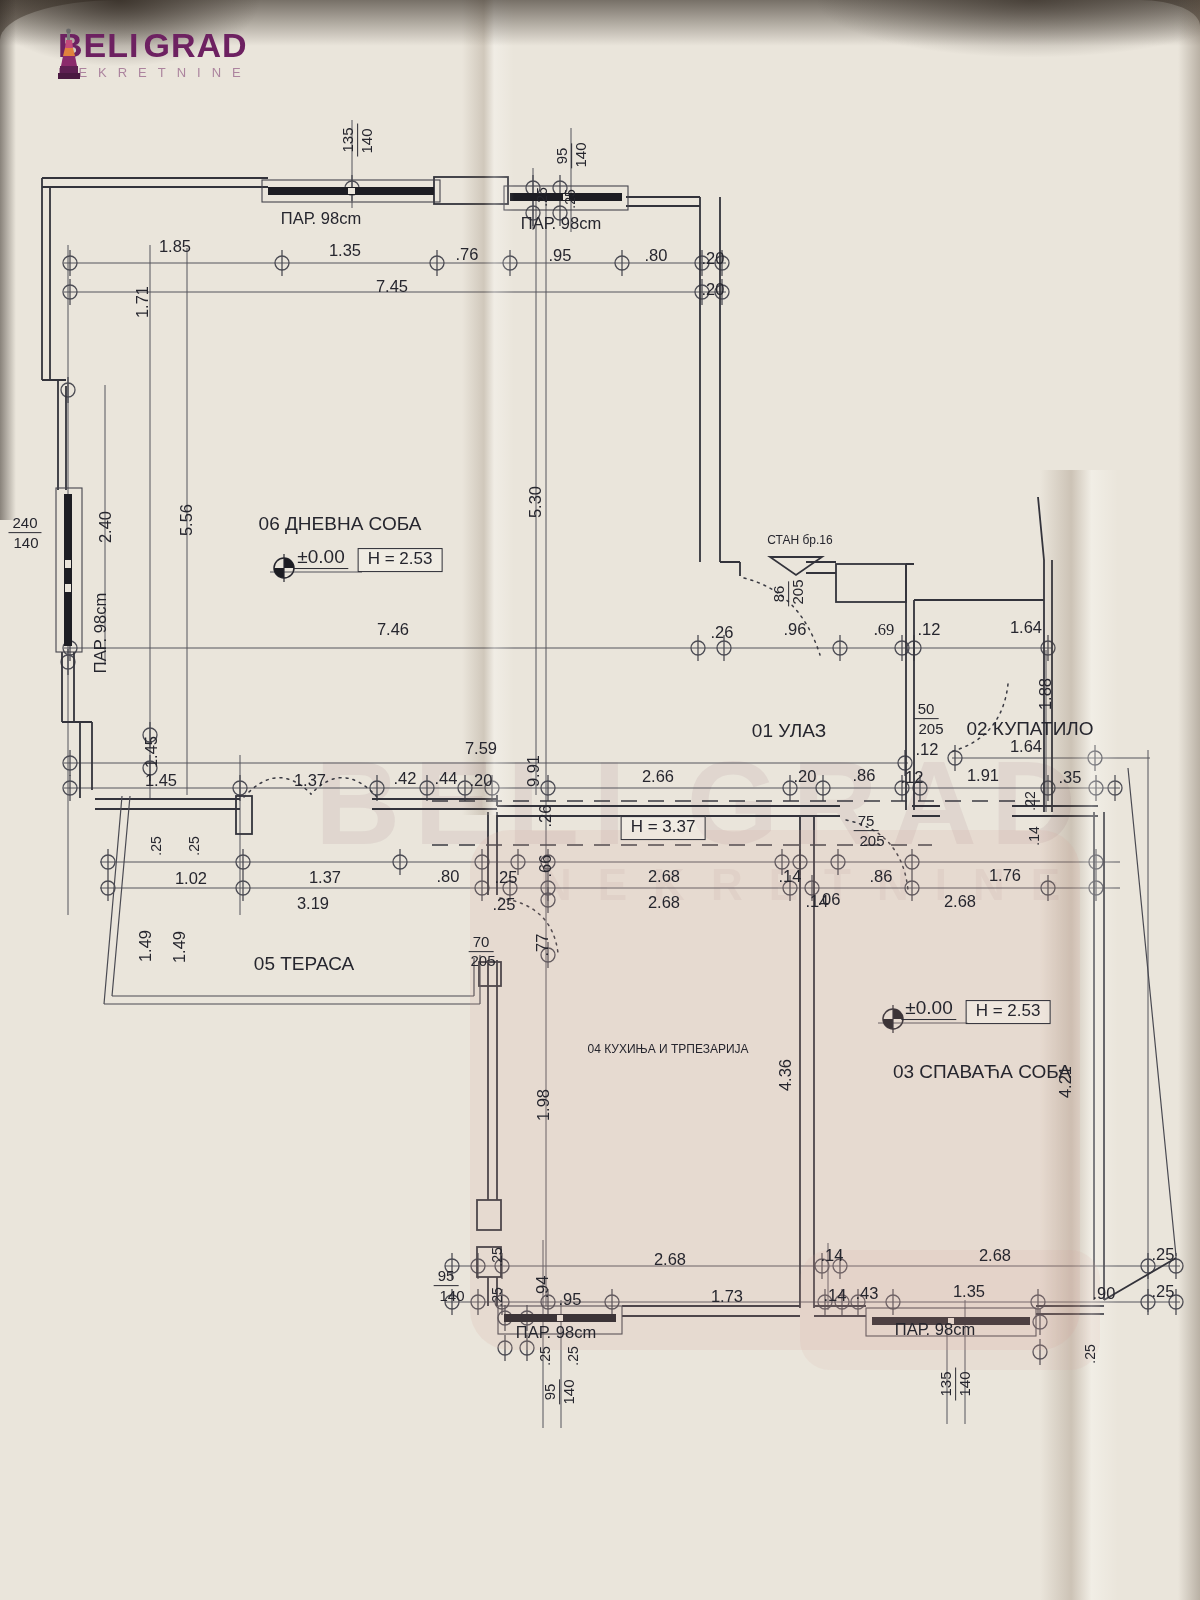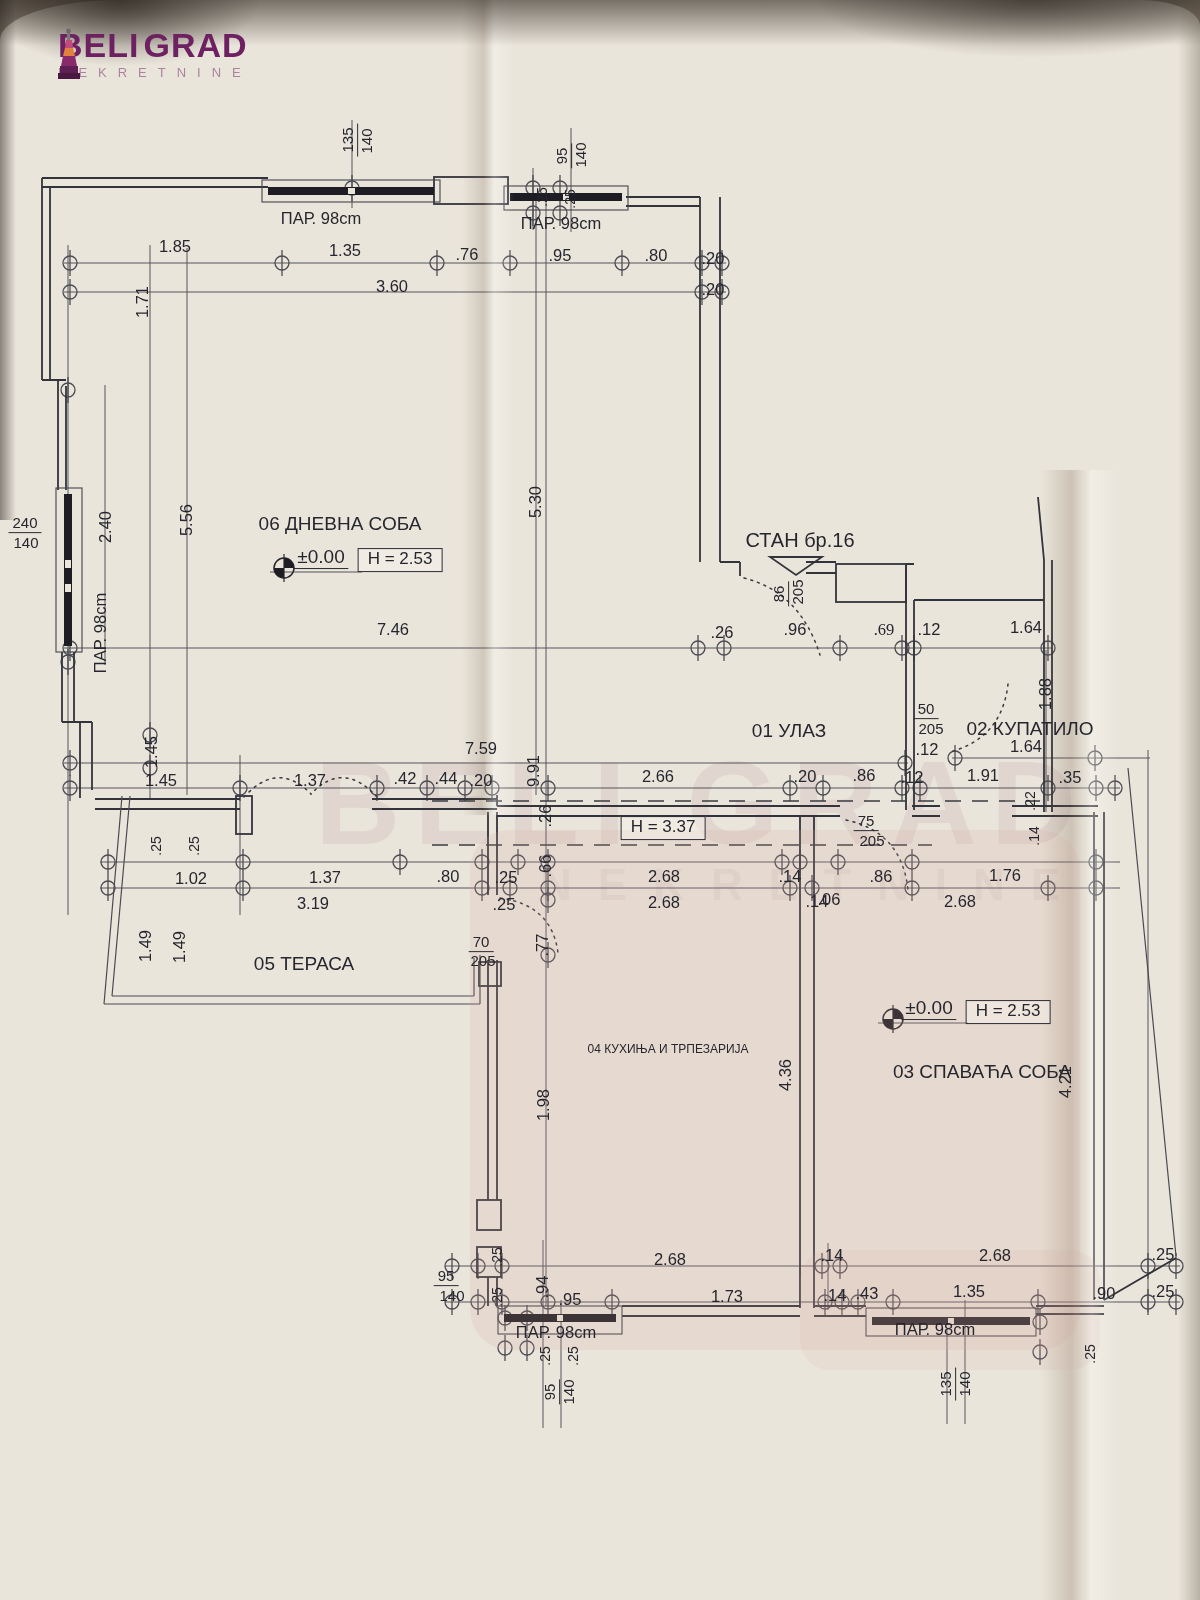--- a/index.html
+++ b/index.html
@@ -281,33 +281,33 @@
       <div class="lbl rot" style="left: 570px; top: 199px; font-size: 14px;">.25</div>
       <div class="lbl rot u" style="left: 563px; top: 156px; font-size: 15px;">95</div>
       <div class="lbl rot" style="left: 581px; top: 155px; font-size: 15px;">140</div>
       <div class="lbl" style="left: 561px; top: 224px;">ПАР. 98cm</div>
       <div class="lbl" style="left: 175px; top: 247px;">1.85</div>
       <div class="lbl" style="left: 345px; top: 251px;">1.35</div>
       <div class="lbl" style="left: 467px; top: 255px;">.76</div>
       <div class="lbl" style="left: 560px; top: 256px;">.95</div>
       <div class="lbl" style="left: 656px; top: 256px;">.80</div>
       <div class="lbl" style="left: 713px; top: 259px;">.20</div>
-      <div class="lbl" style="left: 392px; top: 287px;">3.60</div>
+      <div class="lbl" style="left: 392px; top: 287px;">7.45</div>
       <div class="lbl" style="left: 713px; top: 290px;">.20</div>
       <div class="lbl rot" style="left: 143px; top: 302px;">1.71</div>
       <div class="lbl u" style="left: 25px; top: 524px; font-size: 15px;">240</div>
       <div class="lbl" style="left: 26px; top: 543px; font-size: 15px;">140</div>
       <div class="lbl rot" style="left: 106px; top: 527px;">2.40</div>
       <div class="lbl rot" style="left: 187px; top: 520px;">5.56</div>
       <div class="lbl rot" style="left: 101px; top: 633px;">ПАР. 98cm</div>
       <div class="lbl" style="left: 340px; top: 524px; font-size: 19px;">06 ДНЕВНА СОБА</div>
       <div class="lbl u" style="left: 321px; top: 558px; font-size: 19px;">±0.00</div>
       <div class="lbl b" style="left: 400px; top: 560px; font-size: 17px;">H = 2.53</div>
       <div class="lbl rot" style="left: 536px; top: 502px;">5.30</div>
-      <div class="lbl" style="left: 800px; top: 540px; font-size: 20px;">СТАН бр.16</div>
+      <div class="lbl" style="left: 800px; top: 540px; font-size: 12px;">СТАН бр.16</div>
       <div class="lbl rot u" style="left: 780px; top: 594px; font-size: 15px;">86</div>
       <div class="lbl rot" style="left: 798px; top: 592px; font-size: 15px;">205</div>
       <div class="lbl" style="left: 393px; top: 630px;">7.46</div>
       <div class="lbl" style="left: 722px; top: 633px;">.26</div>
       <div class="lbl" style="left: 795px; top: 630px;">.96</div>
       <div class="lbl" style="left: 884px; top: 630px; font-family: Liberation Serif, serif;">.69</div>
       <div class="lbl" style="left: 929px; top: 630px;">.12</div>
       <div class="lbl" style="left: 1026px; top: 628px;">1.64</div>
       <div class="lbl rot" style="left: 1046px; top: 694px;">1.88</div>
       <div class="lbl u" style="left: 926px; top: 710px; font-size: 15px;">50</div>

